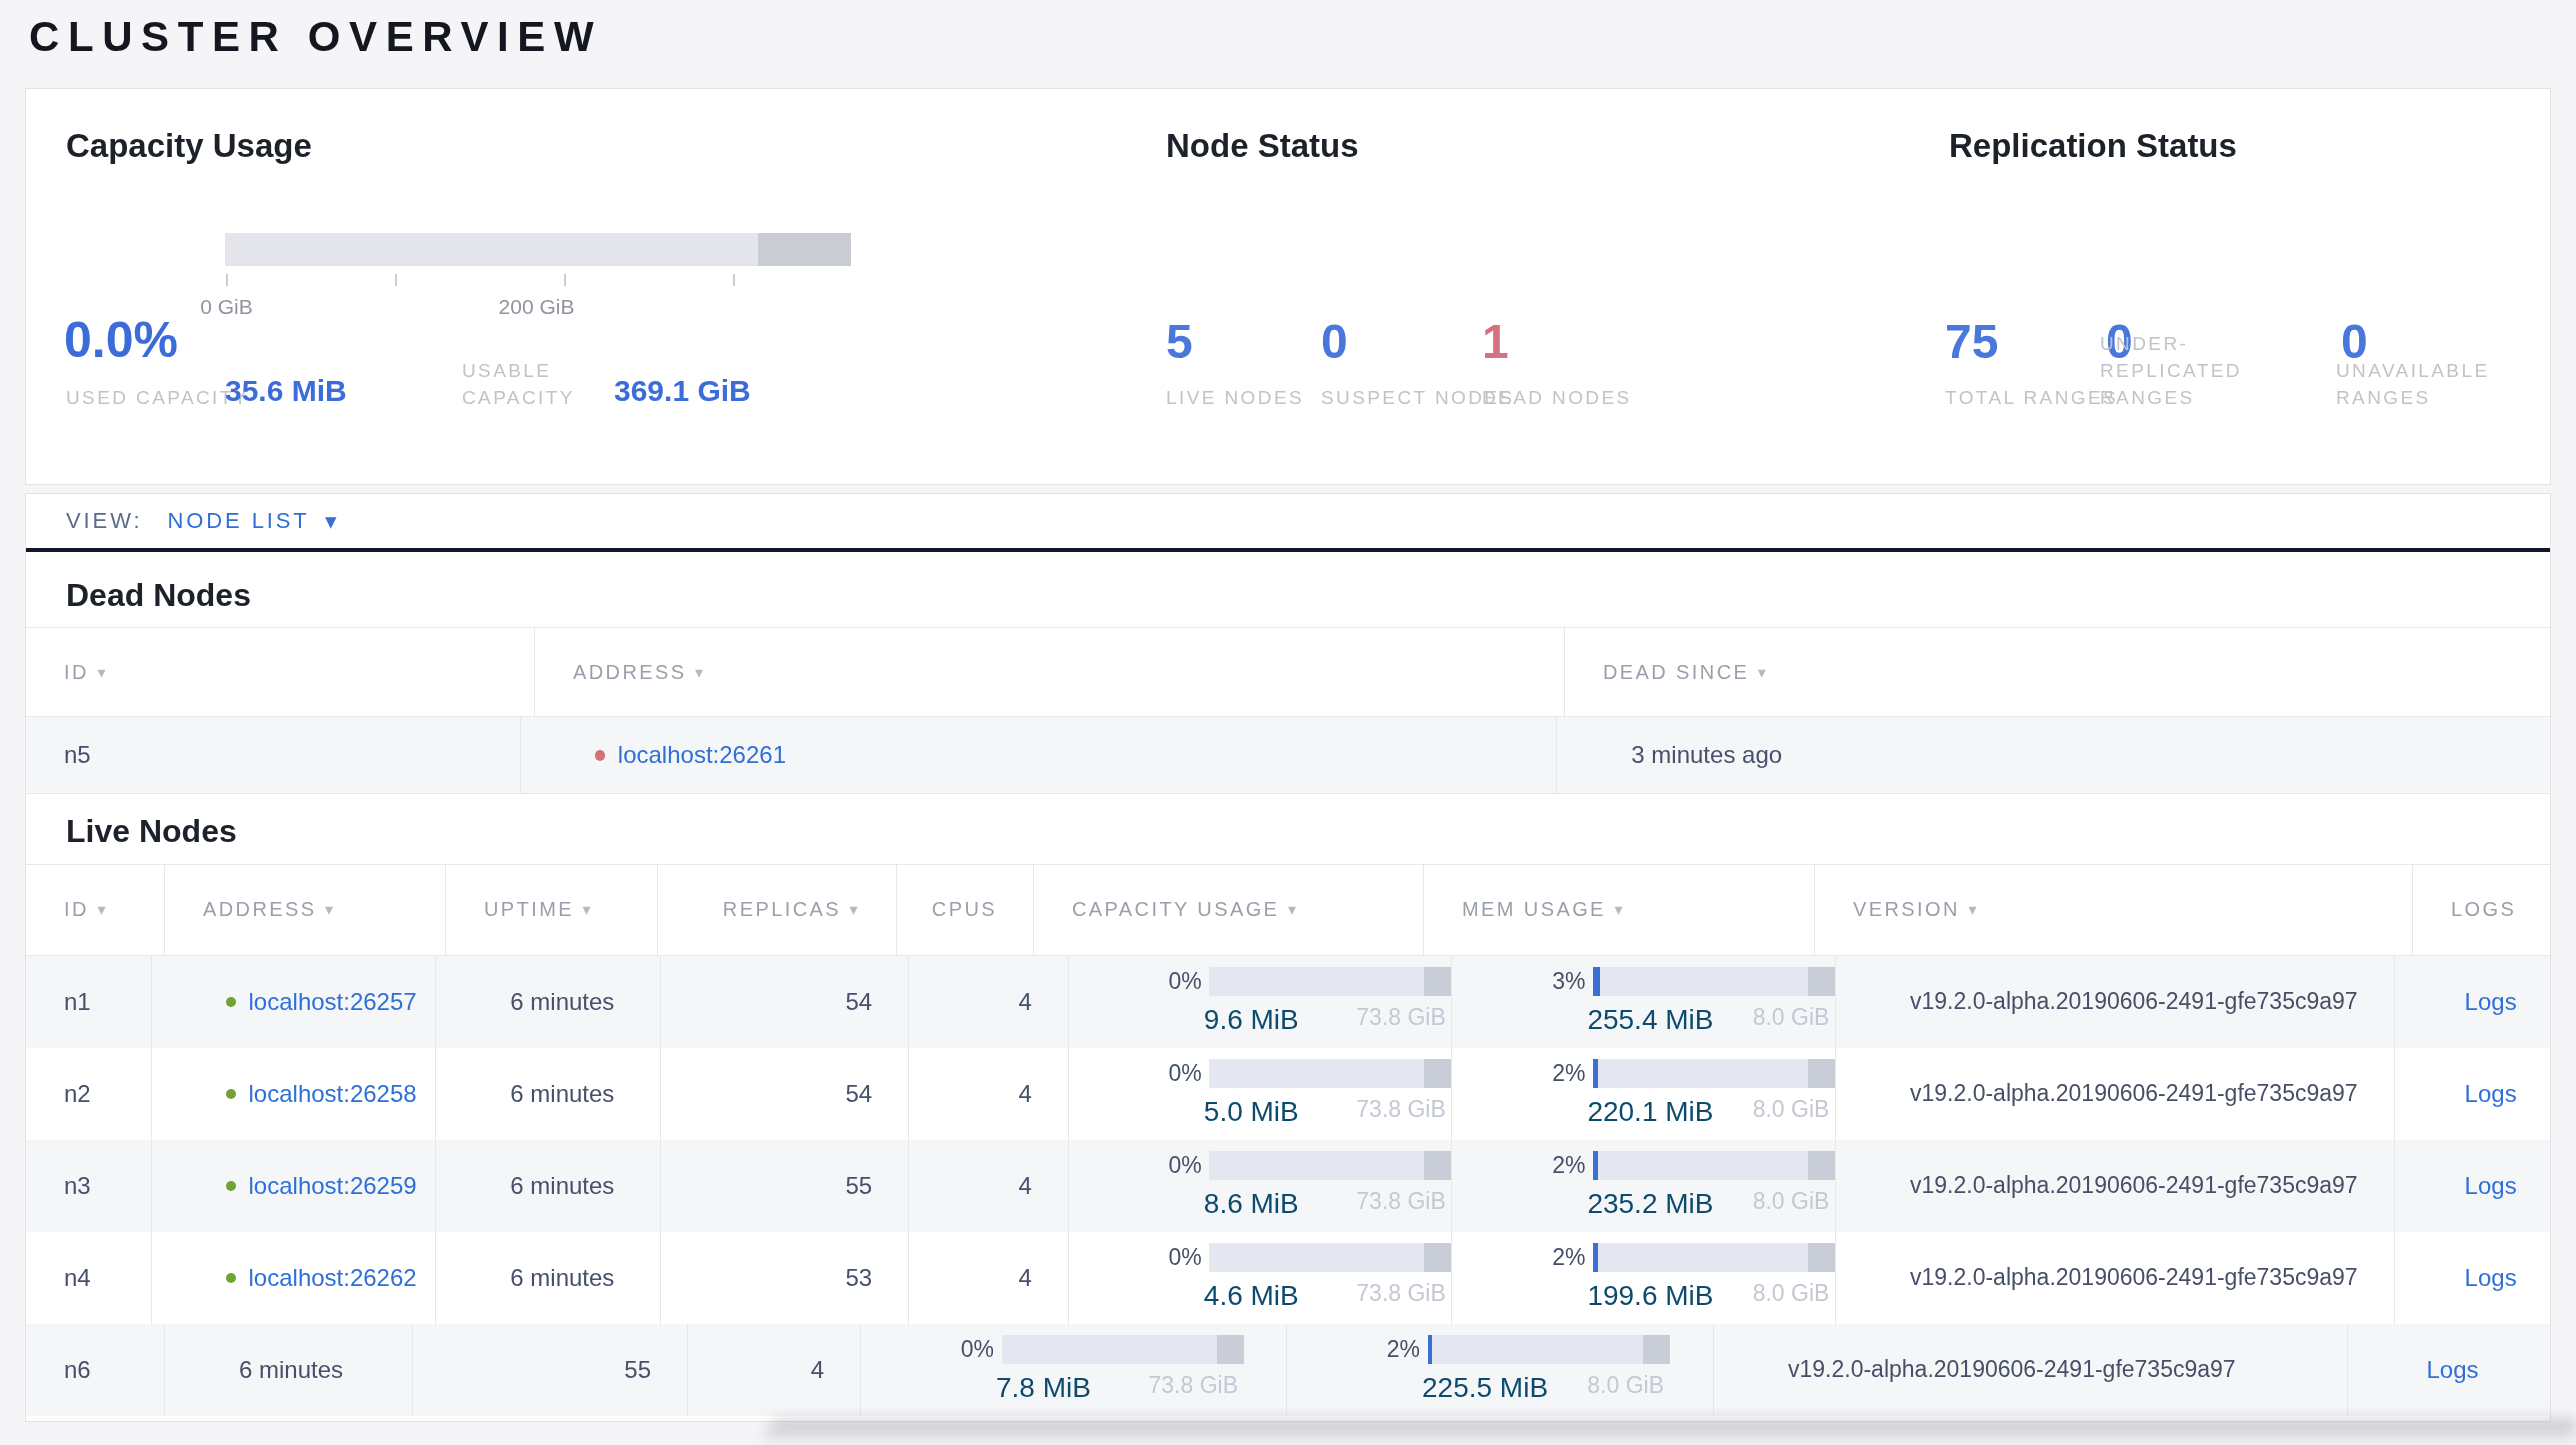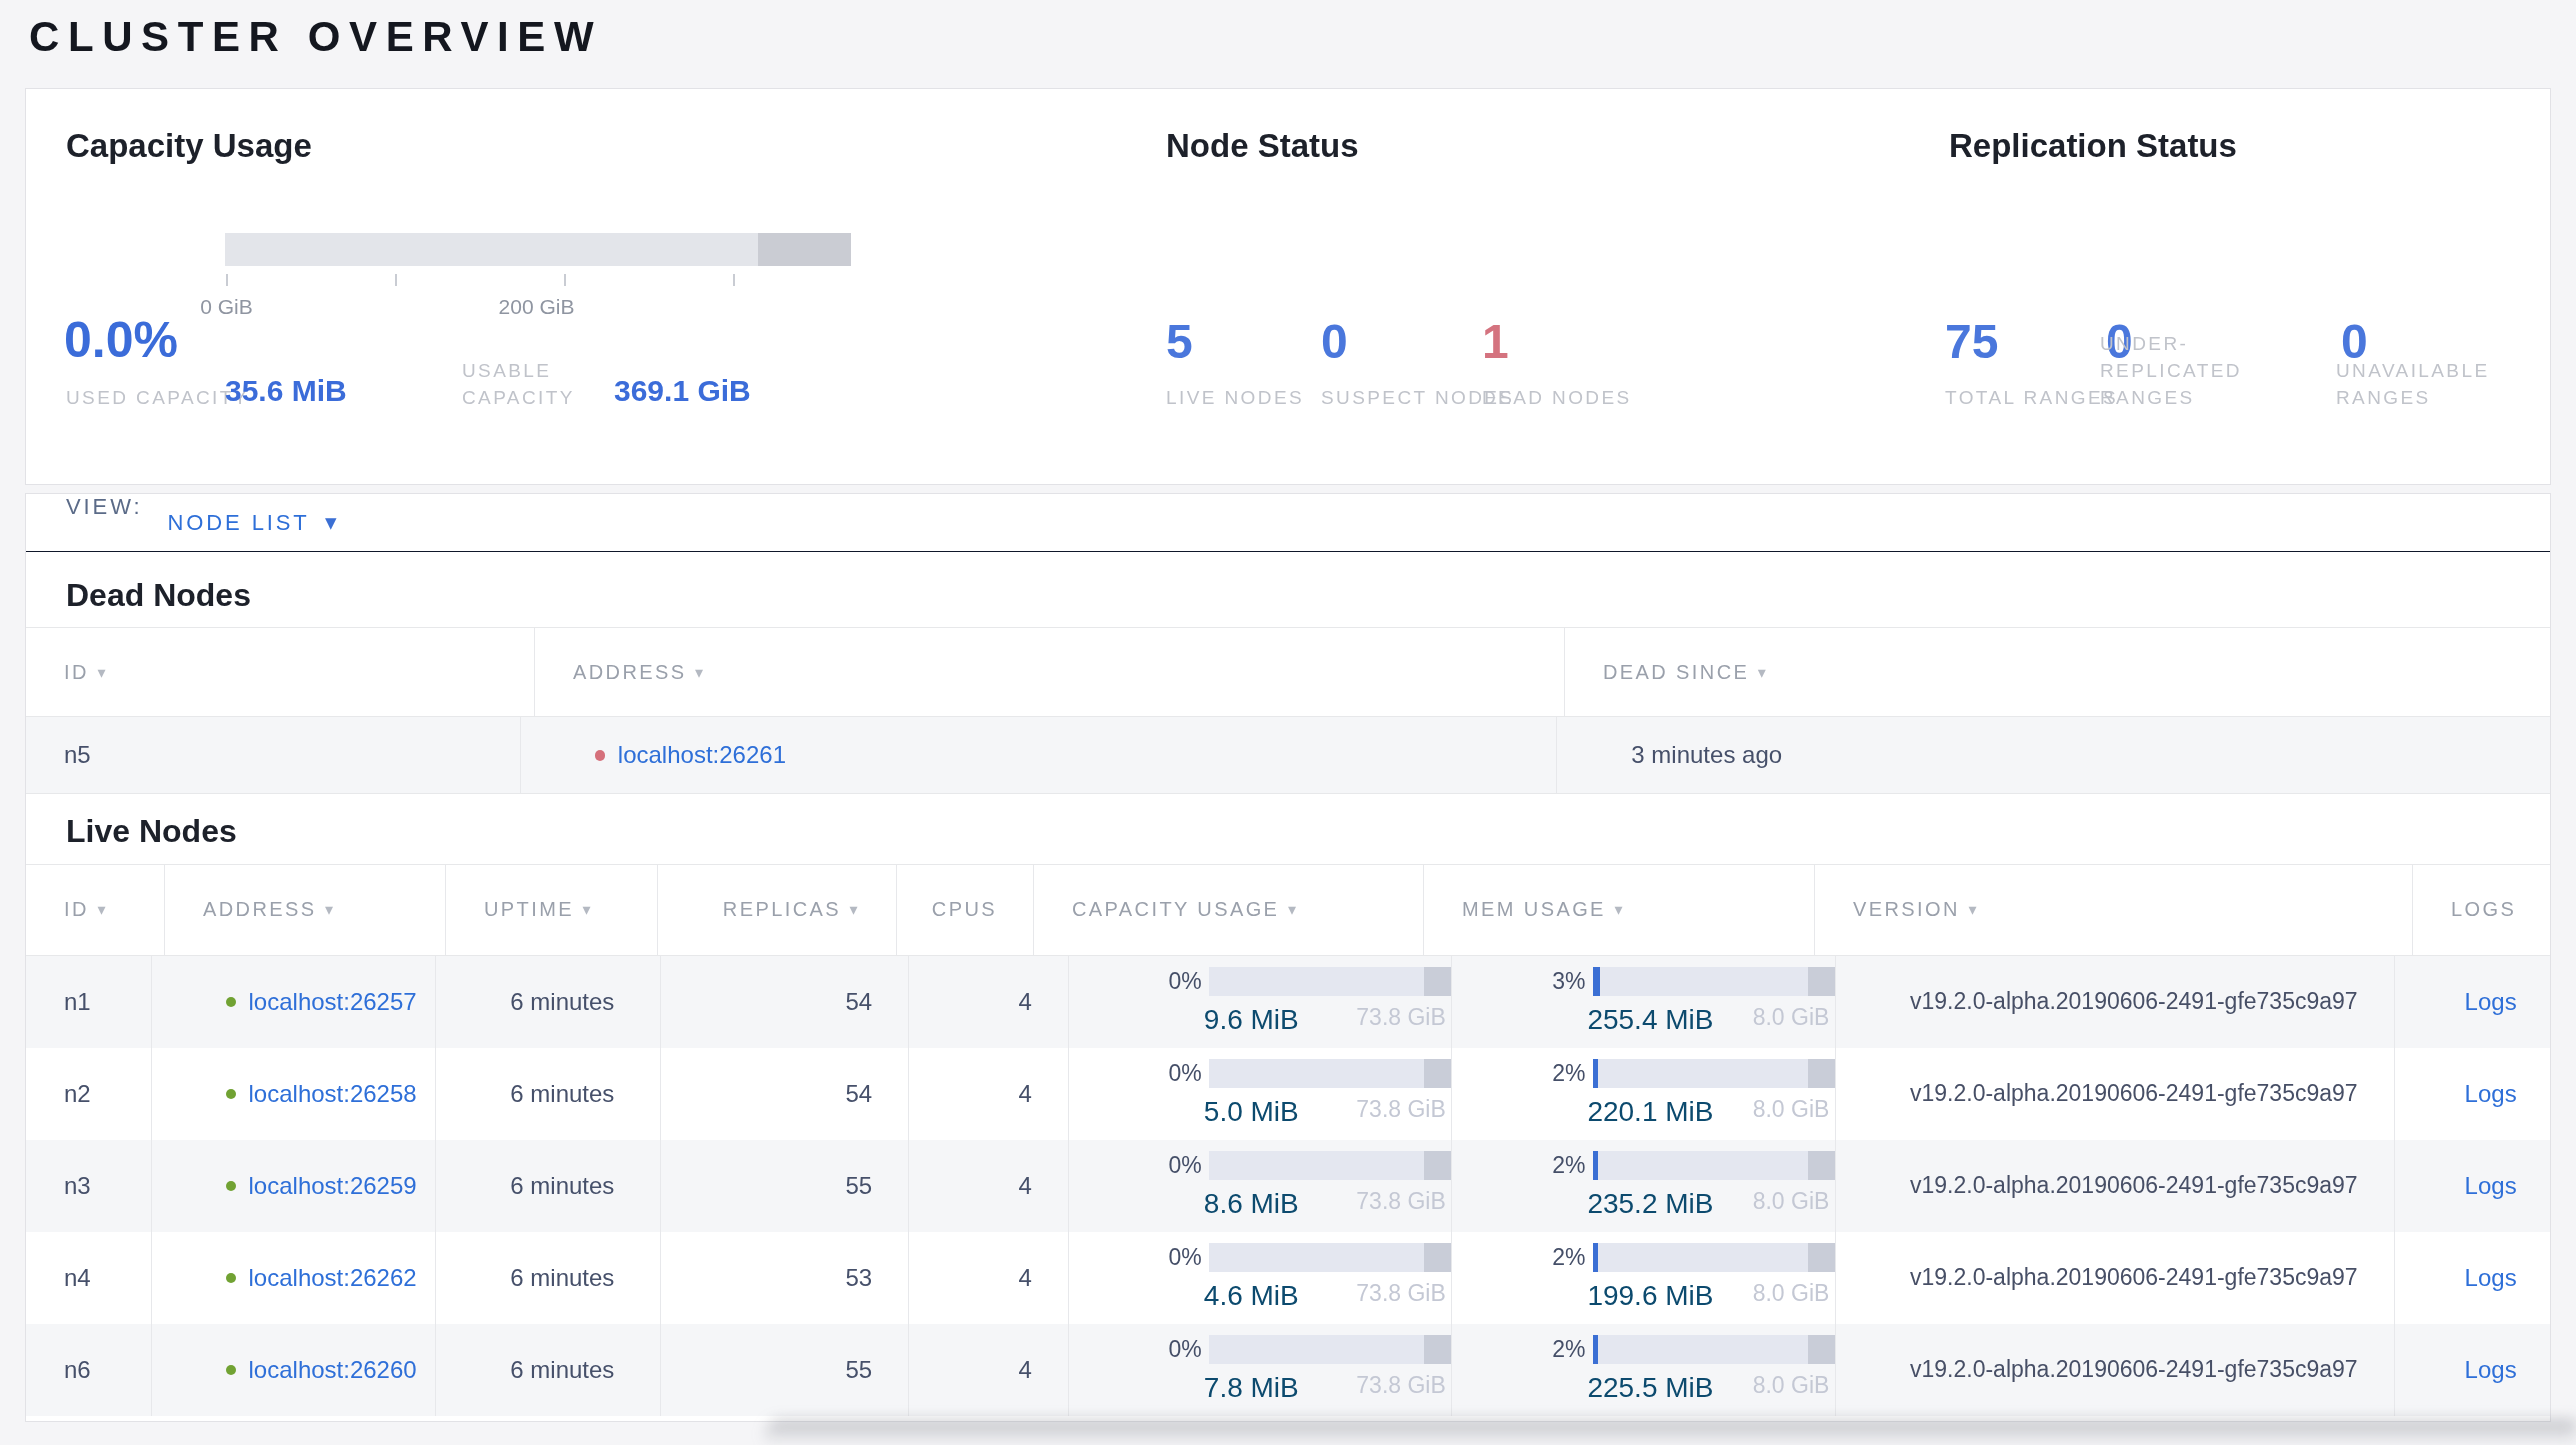--- a/index.html
+++ b/index.html
@@ -76,22 +76,22 @@
   .rl-1 { left: 1919px; } .rl-2 { left: 2074px; width: 220px; } .rl-3 { left: 2310px; margin-top: 16px; }
 
   
   .lower-card {
     position: absolute; left: 25px; top: 493px;
     width: 2526px; height: 929px;
     background: #fff; border: 1px solid #e2e2e6;
     overflow: hidden;
   }
   .view-bar {
-    height: 58px; border-bottom: 1px solid #0f172a;
-    display: flex; padding-left: 40px;
+    height: 58px; border-bottom: 4px solid #0f172a;
+    display: flex; align-items: center; padding-left: 40px;
   }
   .view-label { font-size: 22px; letter-spacing: 2.9px; color: #5b6b88; }
   .view-selected {
     margin-left: 25px; font-size: 22px; letter-spacing: 2.9px;
     color: #2e6fd8; font-weight: 400; text-decoration: none; cursor: pointer;
     display: inline-flex; align-items: center;
   }
   .dd-caret { margin-left: 15.3px; font-size: 23px; color: #3b6fd4; }
 
   .section-heading {
@@ -437,24 +437,20 @@
           </div>
         </div>
         <div class="c lw-ver cell-div ver-cell">v19.2.0-alpha.20190606-2491-gfe735c9a97</div>
         <div class="c lw-logs logs-cell">
           <a class="link">Logs</a>
         </div>
       </div>
 
       <div class="trow alt">
         <div class="c lw-id cell-div">n6</div>
-        <div class="c lw-addr cell-div">
-          <span class="dot live"></span>
-          <a class="link">localhost:26260</a>
-        </div>
         <div class="c lw-up cell-div">6 minutes</div>
         <div class="c lw-rep num cell-div">55</div>
         <div class="c lw-cpu num cell-div">4</div>
         <div class="c lw-cap cell-div bar-cell">
           <div class="bar-line">
             <span class="pct">0%</span>
             <div class="mini-bar">
               <div class="fill" style="width: 0%;"></div>
               <div class="dark"></div>
             </div>

